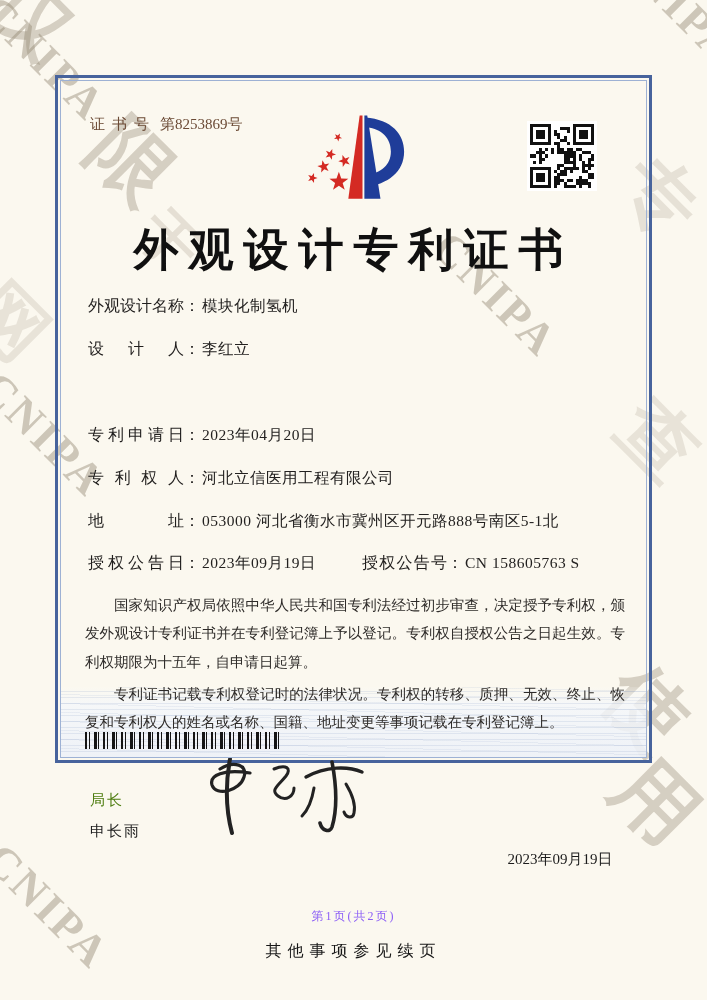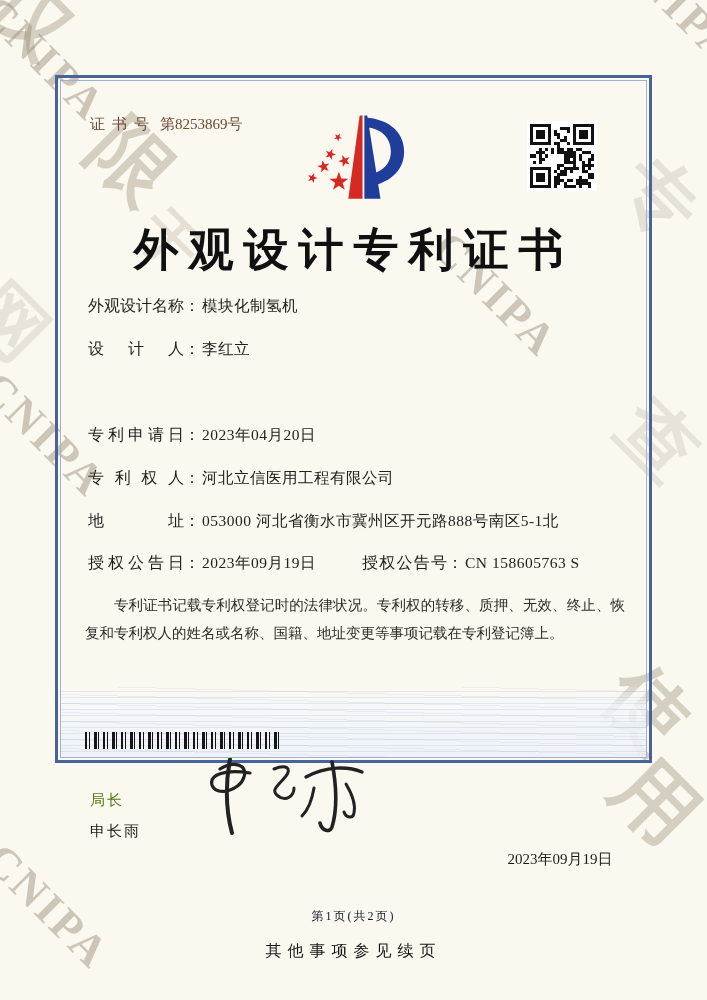--- a/index.html
+++ b/index.html
@@ -73,21 +73,21 @@
       #151515 4px 5px, rgba(0,0,0,0) 5px 9px,
       #151515 9px 12px, rgba(0,0,0,0) 12px 13px,
       #151515 13px 14px, rgba(0,0,0,0) 14px 18px);}
   
   .signer-title{position:absolute; left:35px; top:716px; font-size:15px; letter-spacing:2px; color:#4d7c0f;}
   .signer-name{position:absolute; left:35px; top:747px; font-size:15px; letter-spacing:2px; color:#1c1c1c;font-family:Liberation Mono, monospace;}
   .sig{position:absolute; left:135px; top:680px; width:185px; height:82px;}
   .issue-date{position:absolute; left:415px; top:775px; width:180px; text-align:center;
               font-size:15px; color:#1c1c1c;}
   .page-num{position:absolute; left:0; right:0; top:833px; text-align:center;
-            font-size:12px; letter-spacing:2px; color:#0f172a;}
+            font-size:12px; letter-spacing:2px; color:#8b5cf6;}
   
   .footer-note{position:absolute; left:0; right:0; top:941px; z-index:2; text-align:center;
                font-size:16px; letter-spacing:6px; color:#161616;}
 </style>
 </head>
 <body>
 
 <div class="page">
 
   <div class="wm-layer">
@@ -275,20 +275,21 @@
       <span class="flabel">专利权人</span><span class="fcolon">：</span><span class="fvalue">河北立信医用工程有限公司</span>
     </div>
     <div class="frow r5">
       <span class="flabel">地址</span><span class="fcolon">：</span><span class="fvalue">053000 河北省衡水市冀州区开元路888号南区5-1北</span>
     </div>
     <div class="frow r6">
       <span><span class="flabel">授权公告日</span><span class="fcolon">：</span><span class="fvalue">2023年09月19日</span></span><span class="pair2"><span class="flabel">授权公告号</span><span class="fcolon">：</span><span class="fvalue">CN 158605763 S</span></span>
     </div>
 
     <div class="body-text">
+      <p>国家知识产权局依照中华人民共和国专利法经过初步审查，决定授予专利权，颁发外观设计专利证书并在专利登记簿上予以登记。专利权自授权公告之日起生效。专利权期限为十五年，自申请日起算。</p>
       <p>专利证书记载专利权登记时的法律状况。专利权的转移、质押、无效、终止、恢复和专利权人的姓名或名称、国籍、地址变更等事项记载在专利登记簿上。</p>
     </div>
 
     <div class="barcode"></div>
 
     <div class="signer-title">局长</div>
     <div class="signer-name">申长雨</div>
 
     <div class="sig">
       <svg viewBox="0 0 185 82" width="185" height="82" fill="none" stroke="#222" stroke-linecap="round" stroke-linejoin="round">

